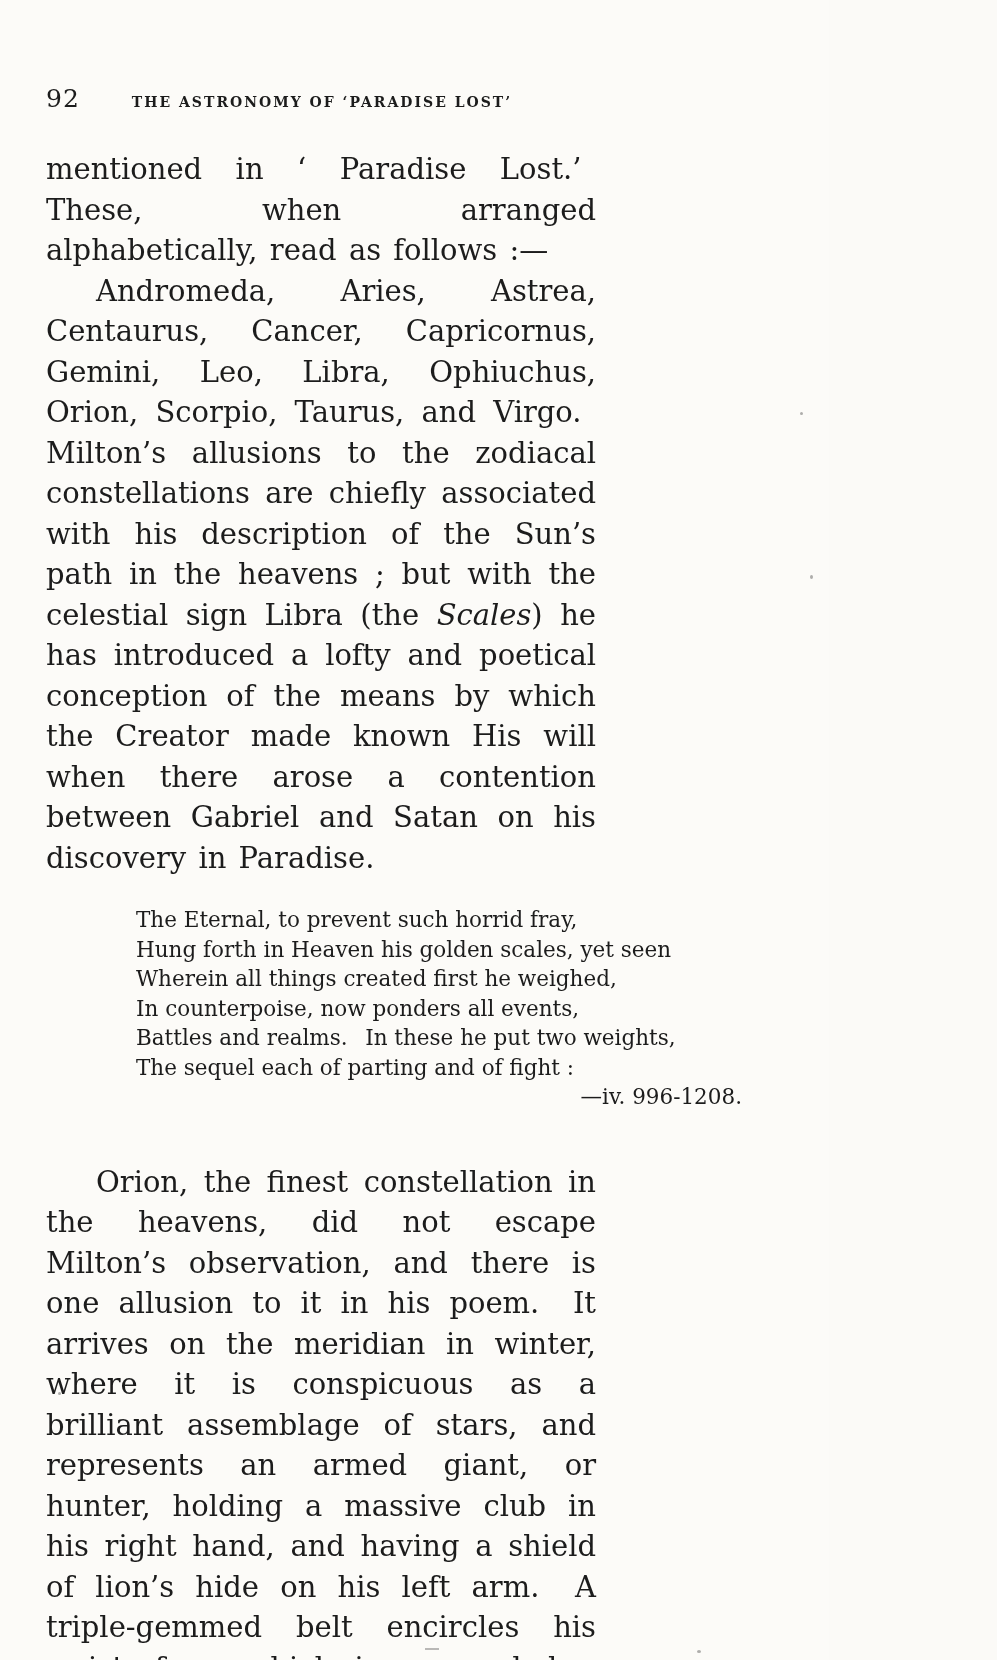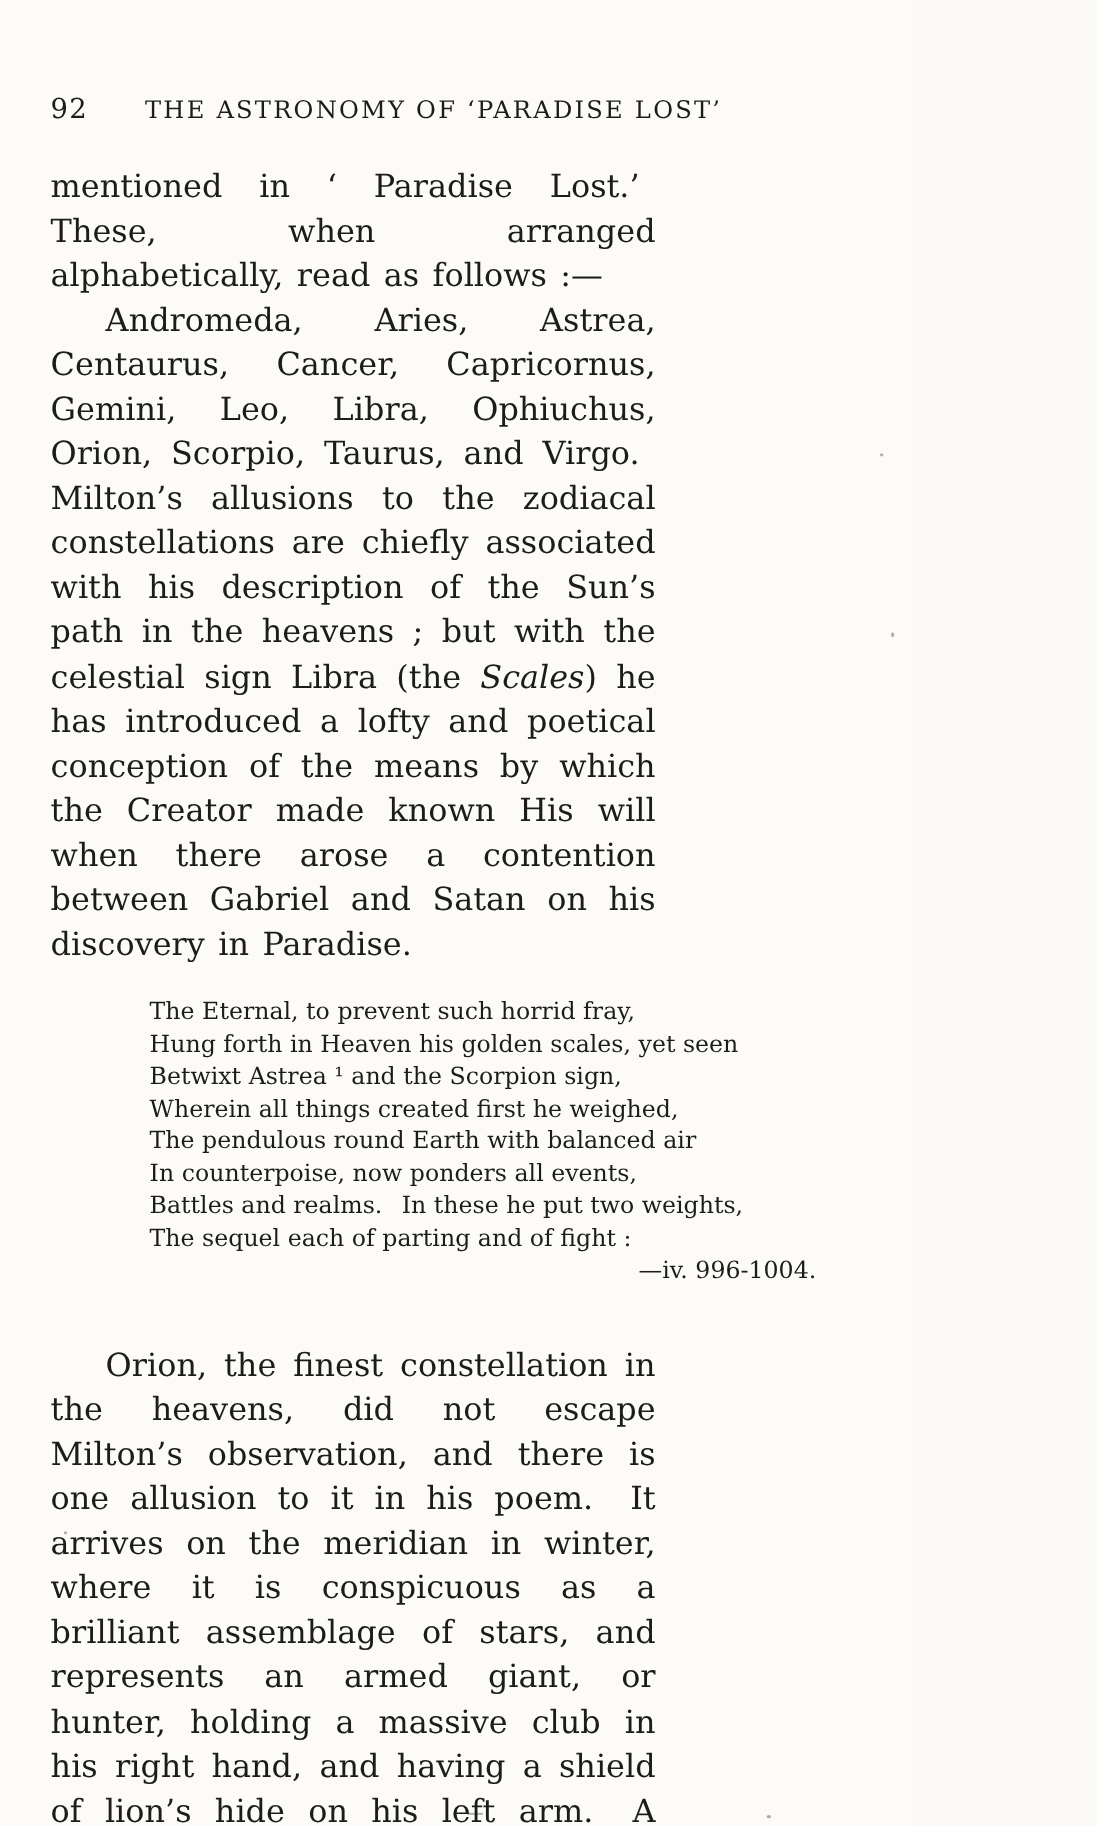--- a/index.html
+++ b/index.html
@@ -20,23 +20,24 @@
     display: flex;
     align-items: baseline;
     padding: 84px 0 0 46px;
   }
   .pagenum {
     font-size: 25px;
     letter-spacing: 1px;
   }
   .running-title {
     margin-left: 52px;
-    font-size: 22px;
+    font-size: 14px;
     letter-spacing: 2px;
     white-space: nowrap;
+    font-weight: bold;
   }
   .text-block {
     padding: 36px 233px 0 46px;
   }
   .para {
     margin: 0;
     font-size: 29px;
     line-height: 40.5px;
     text-align: justify;
     word-spacing: 3px;
@@ -94,27 +95,25 @@
 
   <main class="text-block">
 
     <p class="para">mentioned in ‘ Paradise Lost.’  These, when arranged alphabetically, read as follows :—</p>
 
     <p class="para indent"><span>Andromeda, Aries, Astrea, Centaurus, Cancer, Capricornus, Gemini, Leo, Libra, Ophiuchus, Orion, Scorpio, Taurus, and Virgo.  Milton’s allusions to the zodiacal constellations are chiefly associated with his description of the Sun’s path in the heavens ; but with the celestial sign Libra (the </span><em>Scales</em><span>) he has introduced a lofty and poetical conception of the means by which the Creator made known His will when there arose a contention between Gabriel and Satan on his discovery in Paradise.</span></p>
 
     <div class="poem">
       <div class="poem-line">The Eternal, to prevent such horrid fray,</div>
       <div class="poem-line">Hung forth in Heaven his golden scales, yet seen</div>
-      <div class="poem-line">Betwixt Astrea ¹ and the Scorpion sign,</div>
       <div class="poem-line">Wherein all things created first he weighed,</div>
-      <div class="poem-line">The pendulous round Earth with balanced air</div>
       <div class="poem-line">In counterpoise, now ponders all events,</div>
       <div class="poem-line">Battles and realms.  In these he put two weights,</div>
       <div class="poem-line">The sequel each of parting and of fight :</div>
-      <div class="poem-attr">—iv. 996-1004.</div>
+      <div class="poem-attr">—iv. 996-1208.</div>
     </div>
 
     <p class="para indent">Orion, the finest constellation in the heavens, did not escape Milton’s observation, and there is one allusion to it in his poem.  It arrives on the meridian in winter, where it is conspicuous as a brilliant assemblage of stars, and represents an armed giant, or hunter, holding a massive club in his right hand, and having a shield of lion’s hide on his left arm.  A triple-gemmed belt encircles his waist, from which is suspended a glittering</p>
 
     <div class="footnote">¹ The constellation Virgo.</div>
 
   </main>
 
   <div class="artifact tick" style="left:929px; top:26px; height:22px;"></div>
   <div class="artifact tick" style="left:930px; top:56px; height:28px;"></div>

